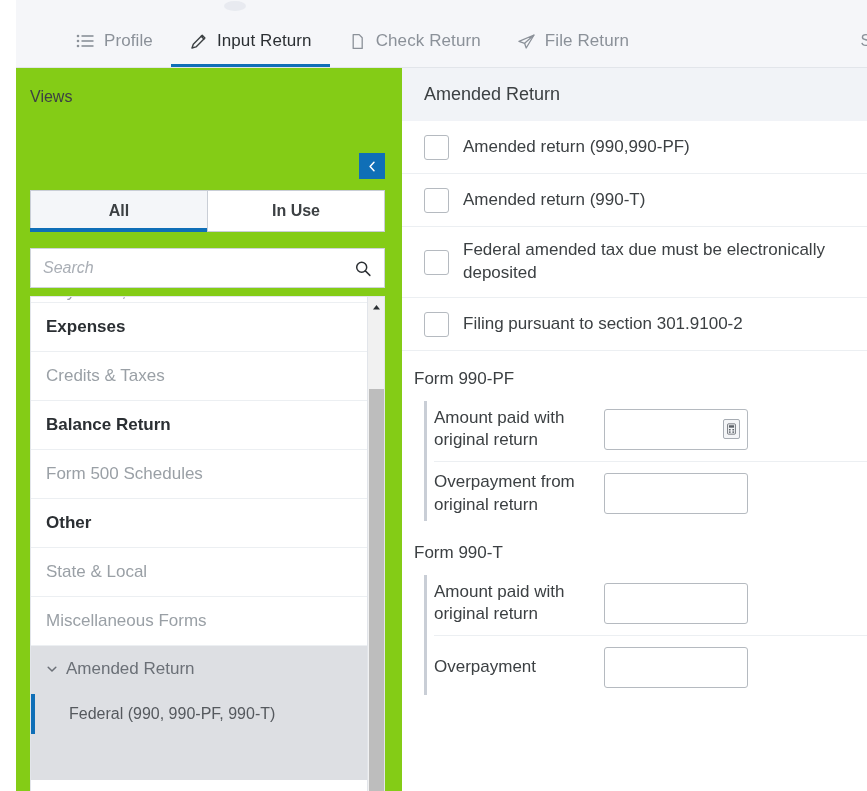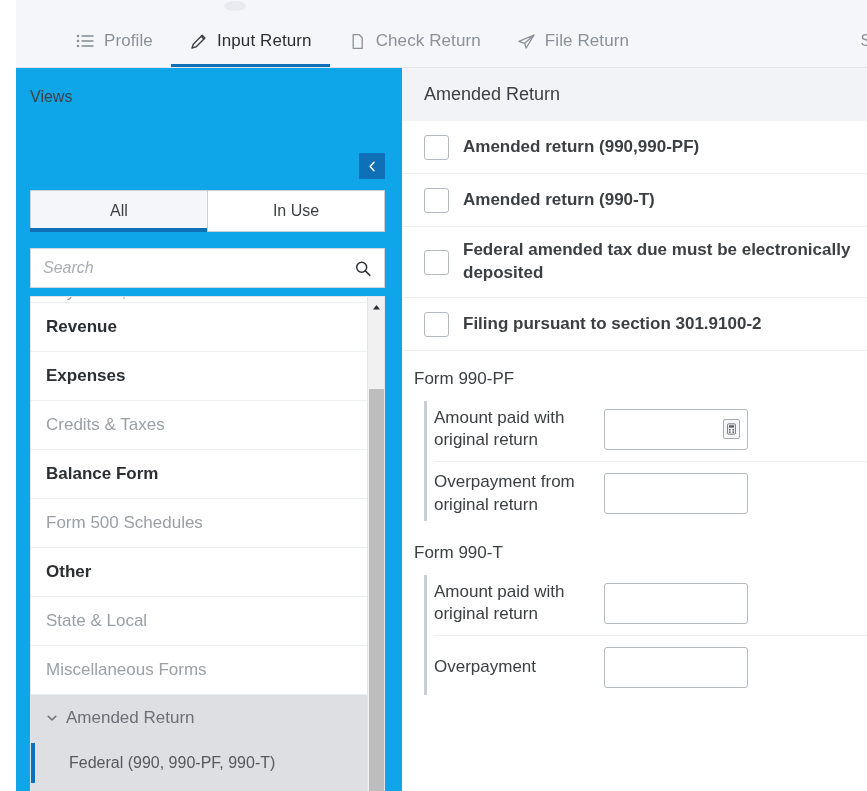--- a/index.html
+++ b/index.html
@@ -46,36 +46,37 @@
     color:#8b9199; font-size:16px; padding-right:0; margin-right:-14px;
     white-space:nowrap; cursor:pointer;
   }
   .topnav-underline {
     position:absolute; left:0; top:67px; width:867px; height:1px; background:#e2e5ea;
   }
 
   
   .left-panel {
     position:absolute; left:0; top:68px; width:446px; height:723px;
-    background:#0ea5e9;
+    background:#84cc16;
   }
   .views-head {
     position:absolute; left:14px; top:20px;
     font-size:16px; color:#3c4043;
   }
   .collapse-btn {
     position:absolute; left:343px; top:85px; width:26px; height:26px;
     background:#0f6fb7; border:none; cursor:pointer;
     display:flex; align-items:center; justify-content:center;
   }
   .collapse-btn svg { display:block; }
 
   .seg {
     position:absolute; left:14px; top:122px; width:355px; height:42px;
     display:flex;
+    font-weight:bold;
   }
   .seg-btn {
     flex:1 1 0; display:flex; align-items:center; justify-content:center;
     font-size:16px; color:#3c4043; cursor:pointer;
     background:#ffffff; border:1px solid #c9ced6;
     position:relative;
   }
   .seg-btn:first-child { background:#f4f6f9; border-right:none; }
   .seg-btn.active::after {
     content:""; position:absolute; left:-1px; right:0; bottom:-1px;
@@ -154,21 +155,21 @@
   .cb-row {
     display:flex; align-items:center; gap:14px;
     padding:0 22px 0 22px; min-height:53px;
     border-bottom:1px solid #eceff2;
   }
   .cb-row.tall { min-height:71px; align-items:center; }
   .checkbox {
     width:25px; height:25px; flex:0 0 auto;
     border:1px solid #b5bac0; border-radius:3px; background:#fff; cursor:pointer;
   }
-  .cb-label { font-size:17px; color:#3c4043; line-height:1.35;font-weight:bold; }
+  .cb-label { font-size:17px; color:#3c4043; line-height:1.35; }
 
   .form-head {
     padding:18px 22px 8px 12px; font-size:17px; color:#3c4043;
   }
   .field-group { position:relative; margin-left:22px; padding-left:10px; }
   .field-group::before {
     content:""; position:absolute; left:0; top:4px; bottom:4px;
     width:3px; background:#c9ced6;
   }
   .field-row {
@@ -287,30 +288,27 @@
     </div>
 
     <div class="tree-wrap">
       <div class="tree-list">
 
         <div class="tree-item truncated">
           <span>Payments, Penalties &amp; Extensions</span>
         </div>
 
         <div class="tree-item inuse">
-          <span>Revenue</span>
-        </div>
-        <div class="tree-item inuse">
           <span>Expenses</span>
         </div>
         <div class="tree-item">
           <span>Credits &amp; Taxes</span>
         </div>
         <div class="tree-item inuse">
-          <span>Balance Form</span>
+          <span>Balance Return</span>
         </div>
         <div class="tree-item">
           <span>Form 500 Schedules</span>
         </div>
         <div class="tree-item inuse">
           <span>Other</span>
         </div>
         <div class="tree-item">
           <span>State &amp; Local</span>
         </div>

